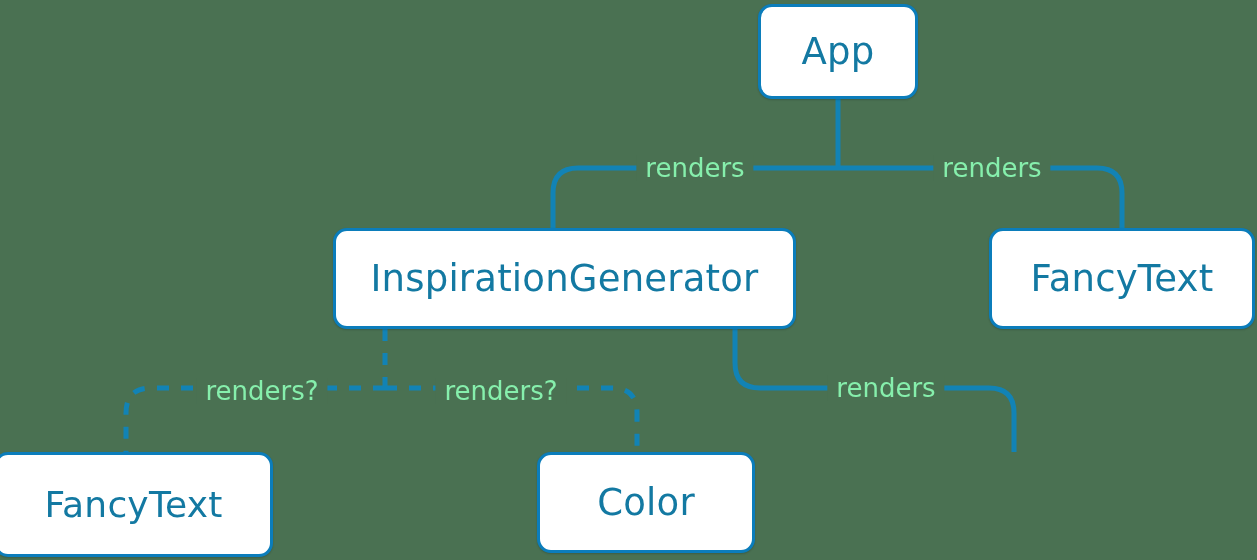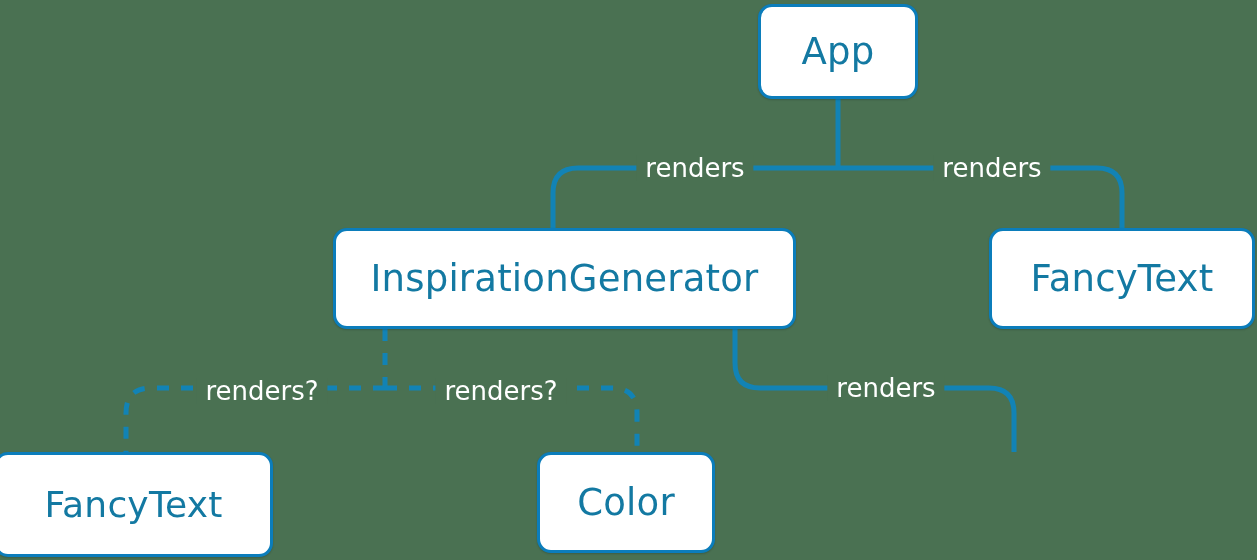--- a/index.html
+++ b/index.html
@@ -38,36 +38,36 @@
   }
   .node-label {
     color: #1379a2;
     font-size: 37px;
     line-height: 1;
     letter-spacing: 0.2px;
     white-space: nowrap;
   }
   .edge-label {
     position: absolute;
-    color: #ffffff;
+    color: #86efac;
     font-size: 26px;
     line-height: 1;
     white-space: nowrap;
     background: #4a7152;
     padding: 0 9px;
     z-index: 6;
     transform: translate(-50%, -50%);
   }
 
   
   #node-app           { left: 758px;  top: 4px;   width: 160px; height: 95px; }
   #node-inspiration   { left: 333px;  top: 228px; width: 463px; height: 101px; }
   #node-fancytext-top { left: 989px;  top: 228px; width: 266px; height: 101px; }
   #node-fancytext-bot { left: -6px;   top: 452px; width: 279px; height: 105px; }
-  #node-color         { left: 537px;  top: 452px; width: 178px; height: 101px; }
+  #node-color         { left: 537px;  top: 452px; width: 218px; height: 101px; }
   #node-copyright     { left: 877px;  top: 452px; width: 270px; height: 105px; }
 
   #node-fancytext-bot .node-label { font-size: 36px; }
   #node-copyright .node-label { font-size: 36px; }
   #node-inspiration .node-label { font-size: 37px; }
 </style>
 </head>
 <body>
 
 <div id="diagram-root">

